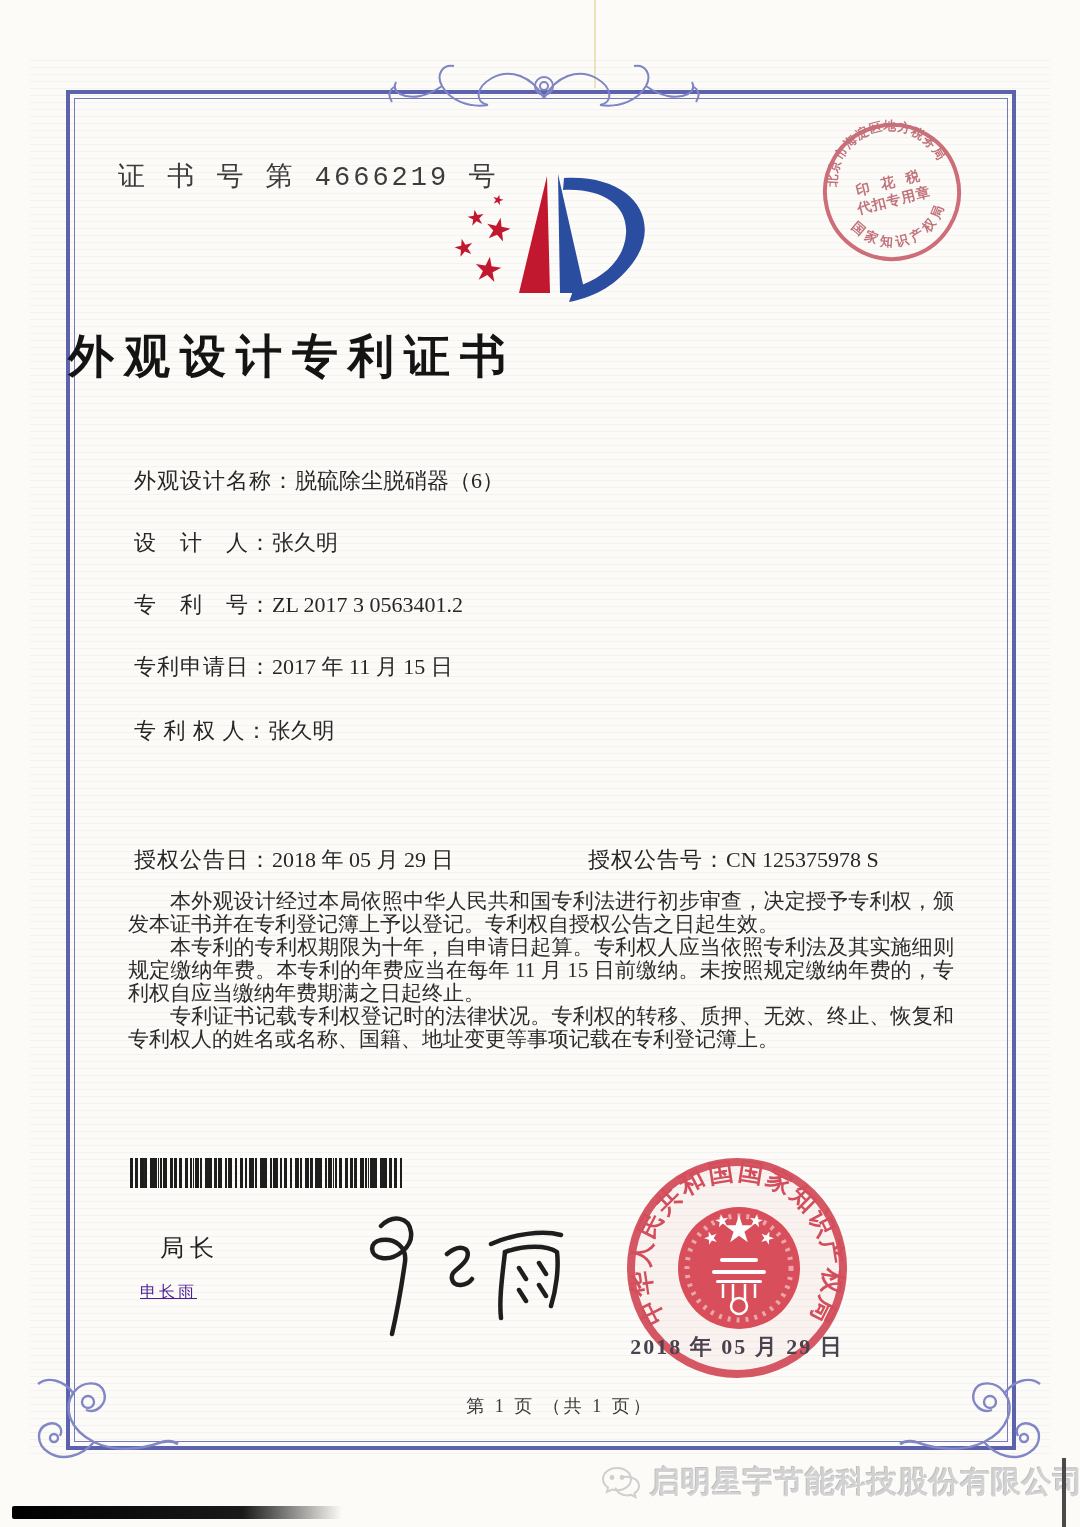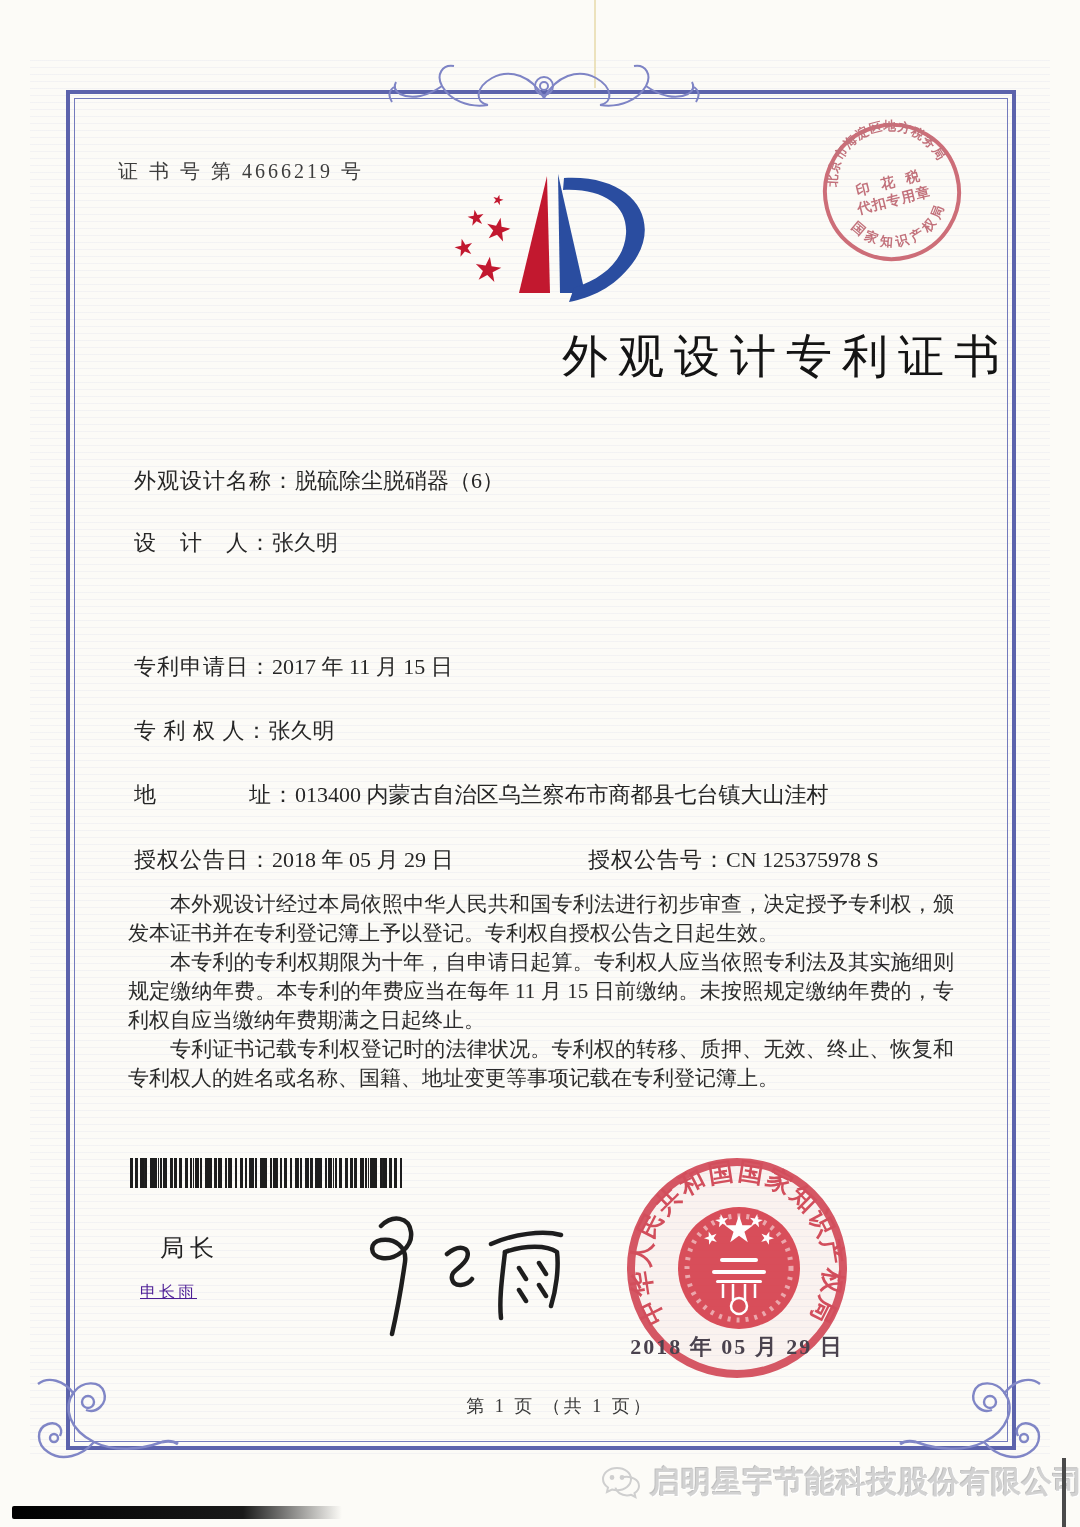--- a/index.html
+++ b/index.html
@@ -20,32 +20,32 @@
   
   .frame{
     position:absolute;left:66px;top:90px;width:942px;height:1352px;
     border:4px solid #5c63ac;
   }
   .frame::after{
     content:"";position:absolute;inset:4px;border:1.5px solid #747bbd;
   }
   .abs{position:absolute;}
   .certno{
-    left:118px;top:158px;font-size:20px;letter-spacing:3px;color:#3c3c3c;
+    left:118px;top:158px;font-size:27px;letter-spacing:3px;color:#3c3c3c;font-family:Liberation Mono, monospace;
   }
   .fold-line{left:594px;top:0;width:2px;height:88px;background:#e7dcae;opacity:.8;}
   .title{
-    left:68px;top:326px;width:942px;text-align:right;
-    font-size:46px;font-weight:400;letter-spacing:10px;color:#141414;
+    left:68px;top:326px;width:942px;text-align:left;
+    font-size:46px;font-weight:700;letter-spacing:10px;color:#141414;
   }
   .field{left:134px;font-size:22px;color:#262626;white-space:nowrap;}
   .field .lbl{letter-spacing:1px;}
   .grant-right{left:588px;}
   .body-text{
-    left:128px;top:890px;width:826px;font-size:21px;line-height:29px;
+    left:128px;top:890px;width:826px;font-size:21px;line-height:23px;
     text-align:justify;color:#2b2b2b;
   }
   .body-text p{margin:0;text-indent:2em;}
   .barcode{
     left:130px;top:1158px;width:272px;height:30px;
     background:
       repeating-linear-gradient(90deg,#1d1d1d 0 2px,transparent 2px 5px),
       repeating-linear-gradient(90deg,#1d1d1d 0 3px,transparent 3px 11px),
       repeating-linear-gradient(90deg,#222 0 1px,transparent 1px 7px);
   }
@@ -156,28 +156,28 @@
   </svg>
 
   <div class="abs title">外观设计专利证书</div>
 
   <div class="abs field" style="top:466px">
     <span class="lbl">外观设计名称：</span><span>脱硫除尘脱硝器（6）</span>
   </div>
   <div class="abs field" style="top:528px">
     <span class="lbl">设　计　人：</span><span>张久明</span>
   </div>
+  <div class="abs field" style="top:590px">
+    <span class="lbl">专　利　号：</span><span>ZL 2017 3 0563401.2</span>
+  </div>
   <div class="abs field" style="top:652px">
     <span class="lbl">专利申请日：</span><span>2017 年 11 月 15 日</span>
   </div>
   <div class="abs field" style="top:716px">
     <span class="lbl">专 利 权 人：</span><span>张久明</span>
-  </div>
-  <div class="abs field" style="top:780px">
-    <span class="lbl">地　　　　址：</span><span>013400  内蒙古自治区乌兰察布市商都县七台镇大山洼村</span>
   </div>
   <div class="abs field" style="top:845px">
     <span class="lbl">授权公告日：</span><span>2018 年 05 月 29 日</span>
   </div>
   <div class="abs field grant-right" style="top:845px">
     <span class="lbl">授权公告号：</span><span>CN 125375978 S</span>
   </div>
 
   <div class="abs body-text">
     <p>本外观设计经过本局依照中华人民共和国专利法进行初步审查，决定授予专利权，颁发本证书并在专利登记簿上予以登记。专利权自授权公告之日起生效。</p>

